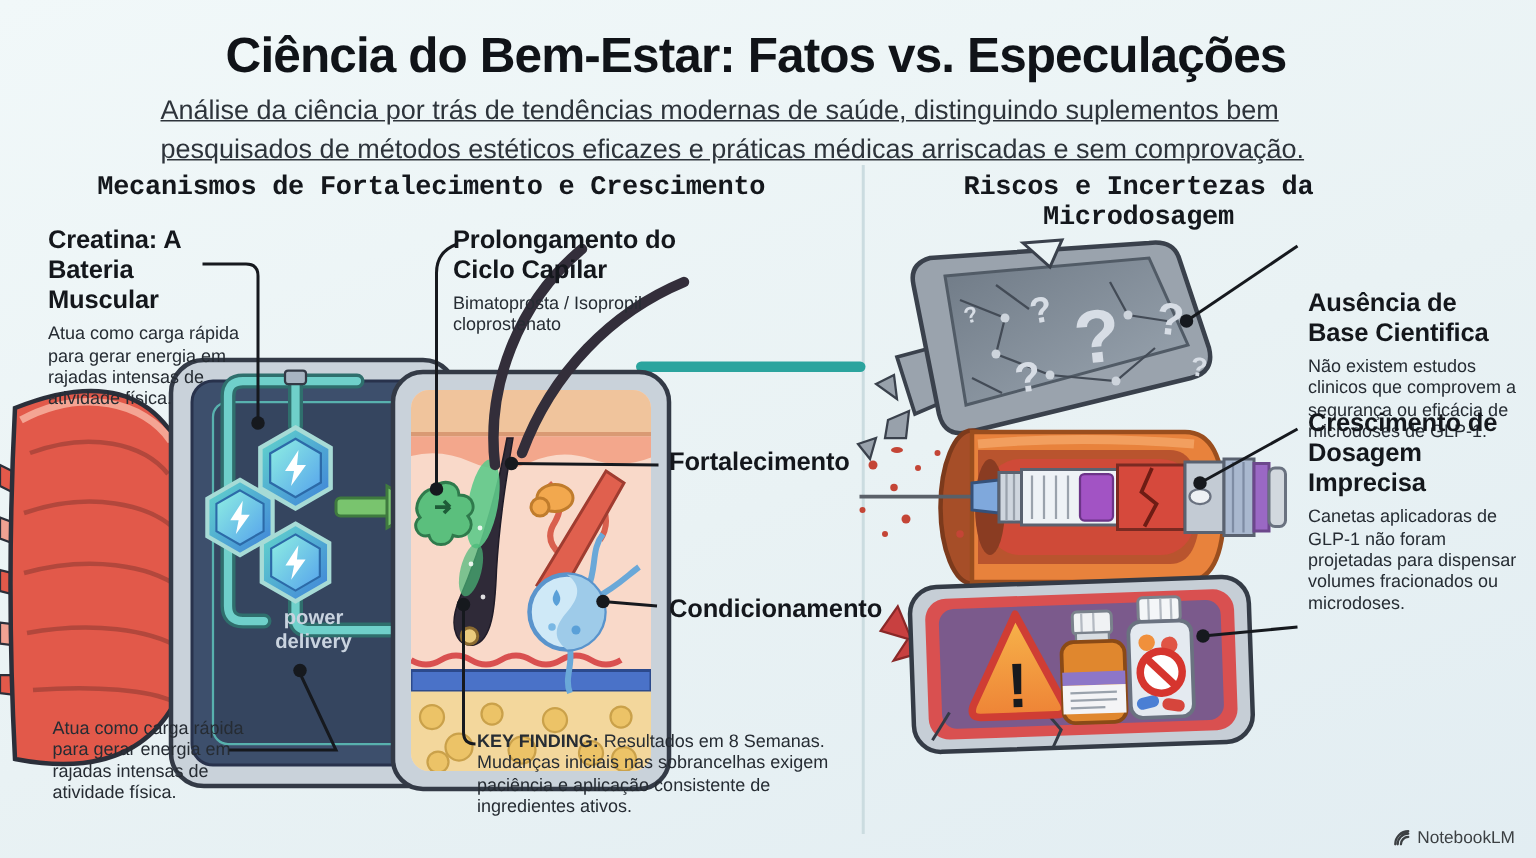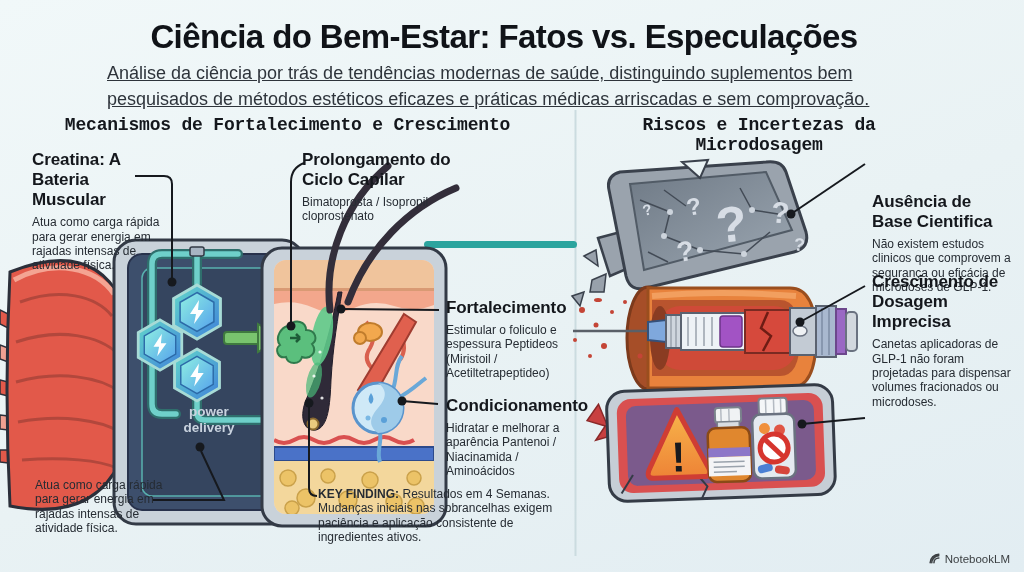--- a/index.html
+++ b/index.html
@@ -305,30 +305,28 @@
   <div class="lbl-body">Atua como carga rápida para gerar energia em rajadas intensas de atividade física.</div>
 </div>
 
 <div class="abs" style="left:302px;top:150px;width:158px;">
   <div class="lbl-title">Prolongamento do Ciclo Capilar</div>
   <div class="lbl-body">Bimatoprosta / Isopropil cloprostenato</div>
 </div>
 
 <div class="abs" style="left:446px;top:298px;width:122px;">
   <div class="lbl-title">Fortalecimento</div>
-  <div class="lbl-body">Estimular o foliculo e espessura Peptideos (Miristoil / Acetiltetrapeptideo)</div>
 </div>
 
 <div class="abs" style="left:446px;top:396px;width:132px;">
   <div class="lbl-title">Condicionamento</div>
-  <div class="lbl-body">Hidratar e melhorar a aparência Pantenoi / Niacinamida / Aminoácidos</div>
 </div>
 
 <div class="abs lbl-body kf" style="left:318px;top:487px;width:248px;margin-top:0;">
-  <b>KEY FINDING:</b><span> Resultados em 4 Semanas. Mudanças iniciais nas sobrancelhas exigem paciência e aplicação consistente de ingredientes ativos.</span>
+  <b>KEY FINDING:</b><span> Resultados em 8 Semanas. Mudanças iniciais nas sobrancelhas exigem paciência e aplicação consistente de ingredientes ativos.</span>
 </div>
 
 <div class="abs lbl-body" style="left:35px;top:478px;width:130px;margin-top:0;">Atua como carga rápida para gerar energia em rajadas intensas de atividade física.</div>
 
 <div class="abs" style="left:872px;top:152px;width:148px;">
   <div class="lbl-title" style="width:128px;margin-top:40px;">Ausência de Base Cientifica</div>
   <div class="lbl-body">Não existem estudos clinicos que comprovem a segurança ou eficácia de microdoses de GLP-1.</div>
 </div>
 
 <div class="abs" style="left:872px;top:272px;width:150px;">

